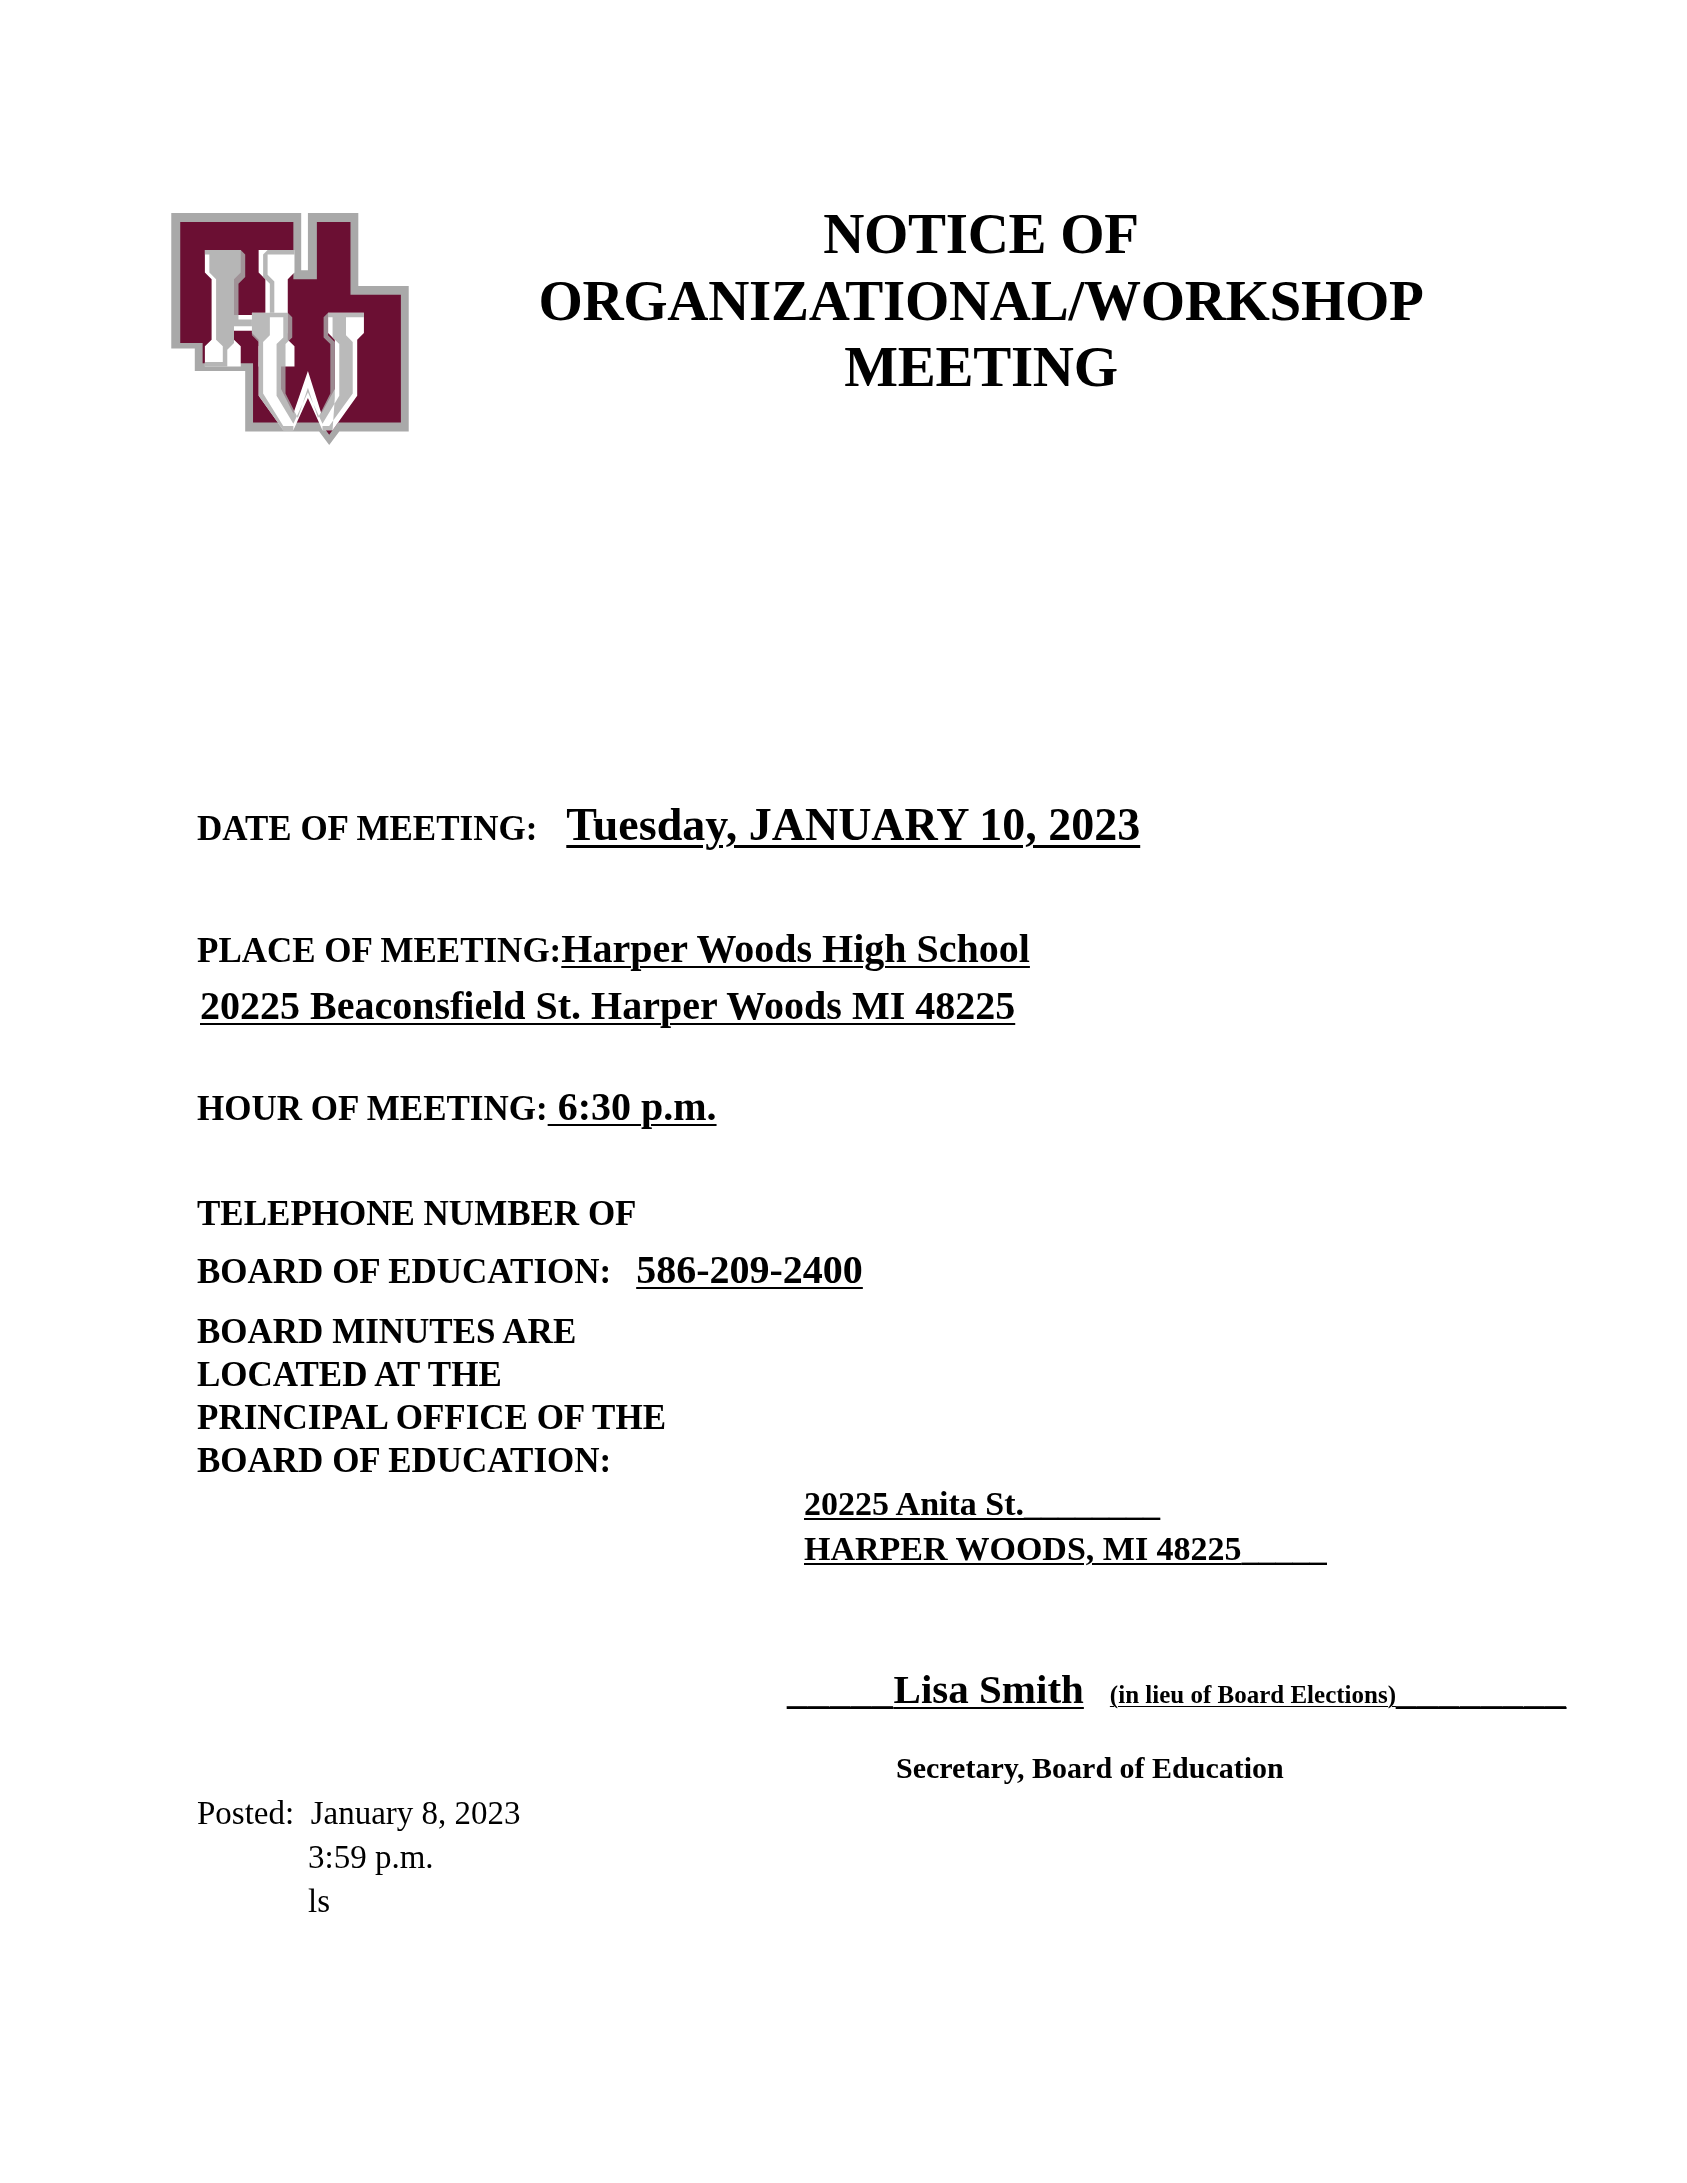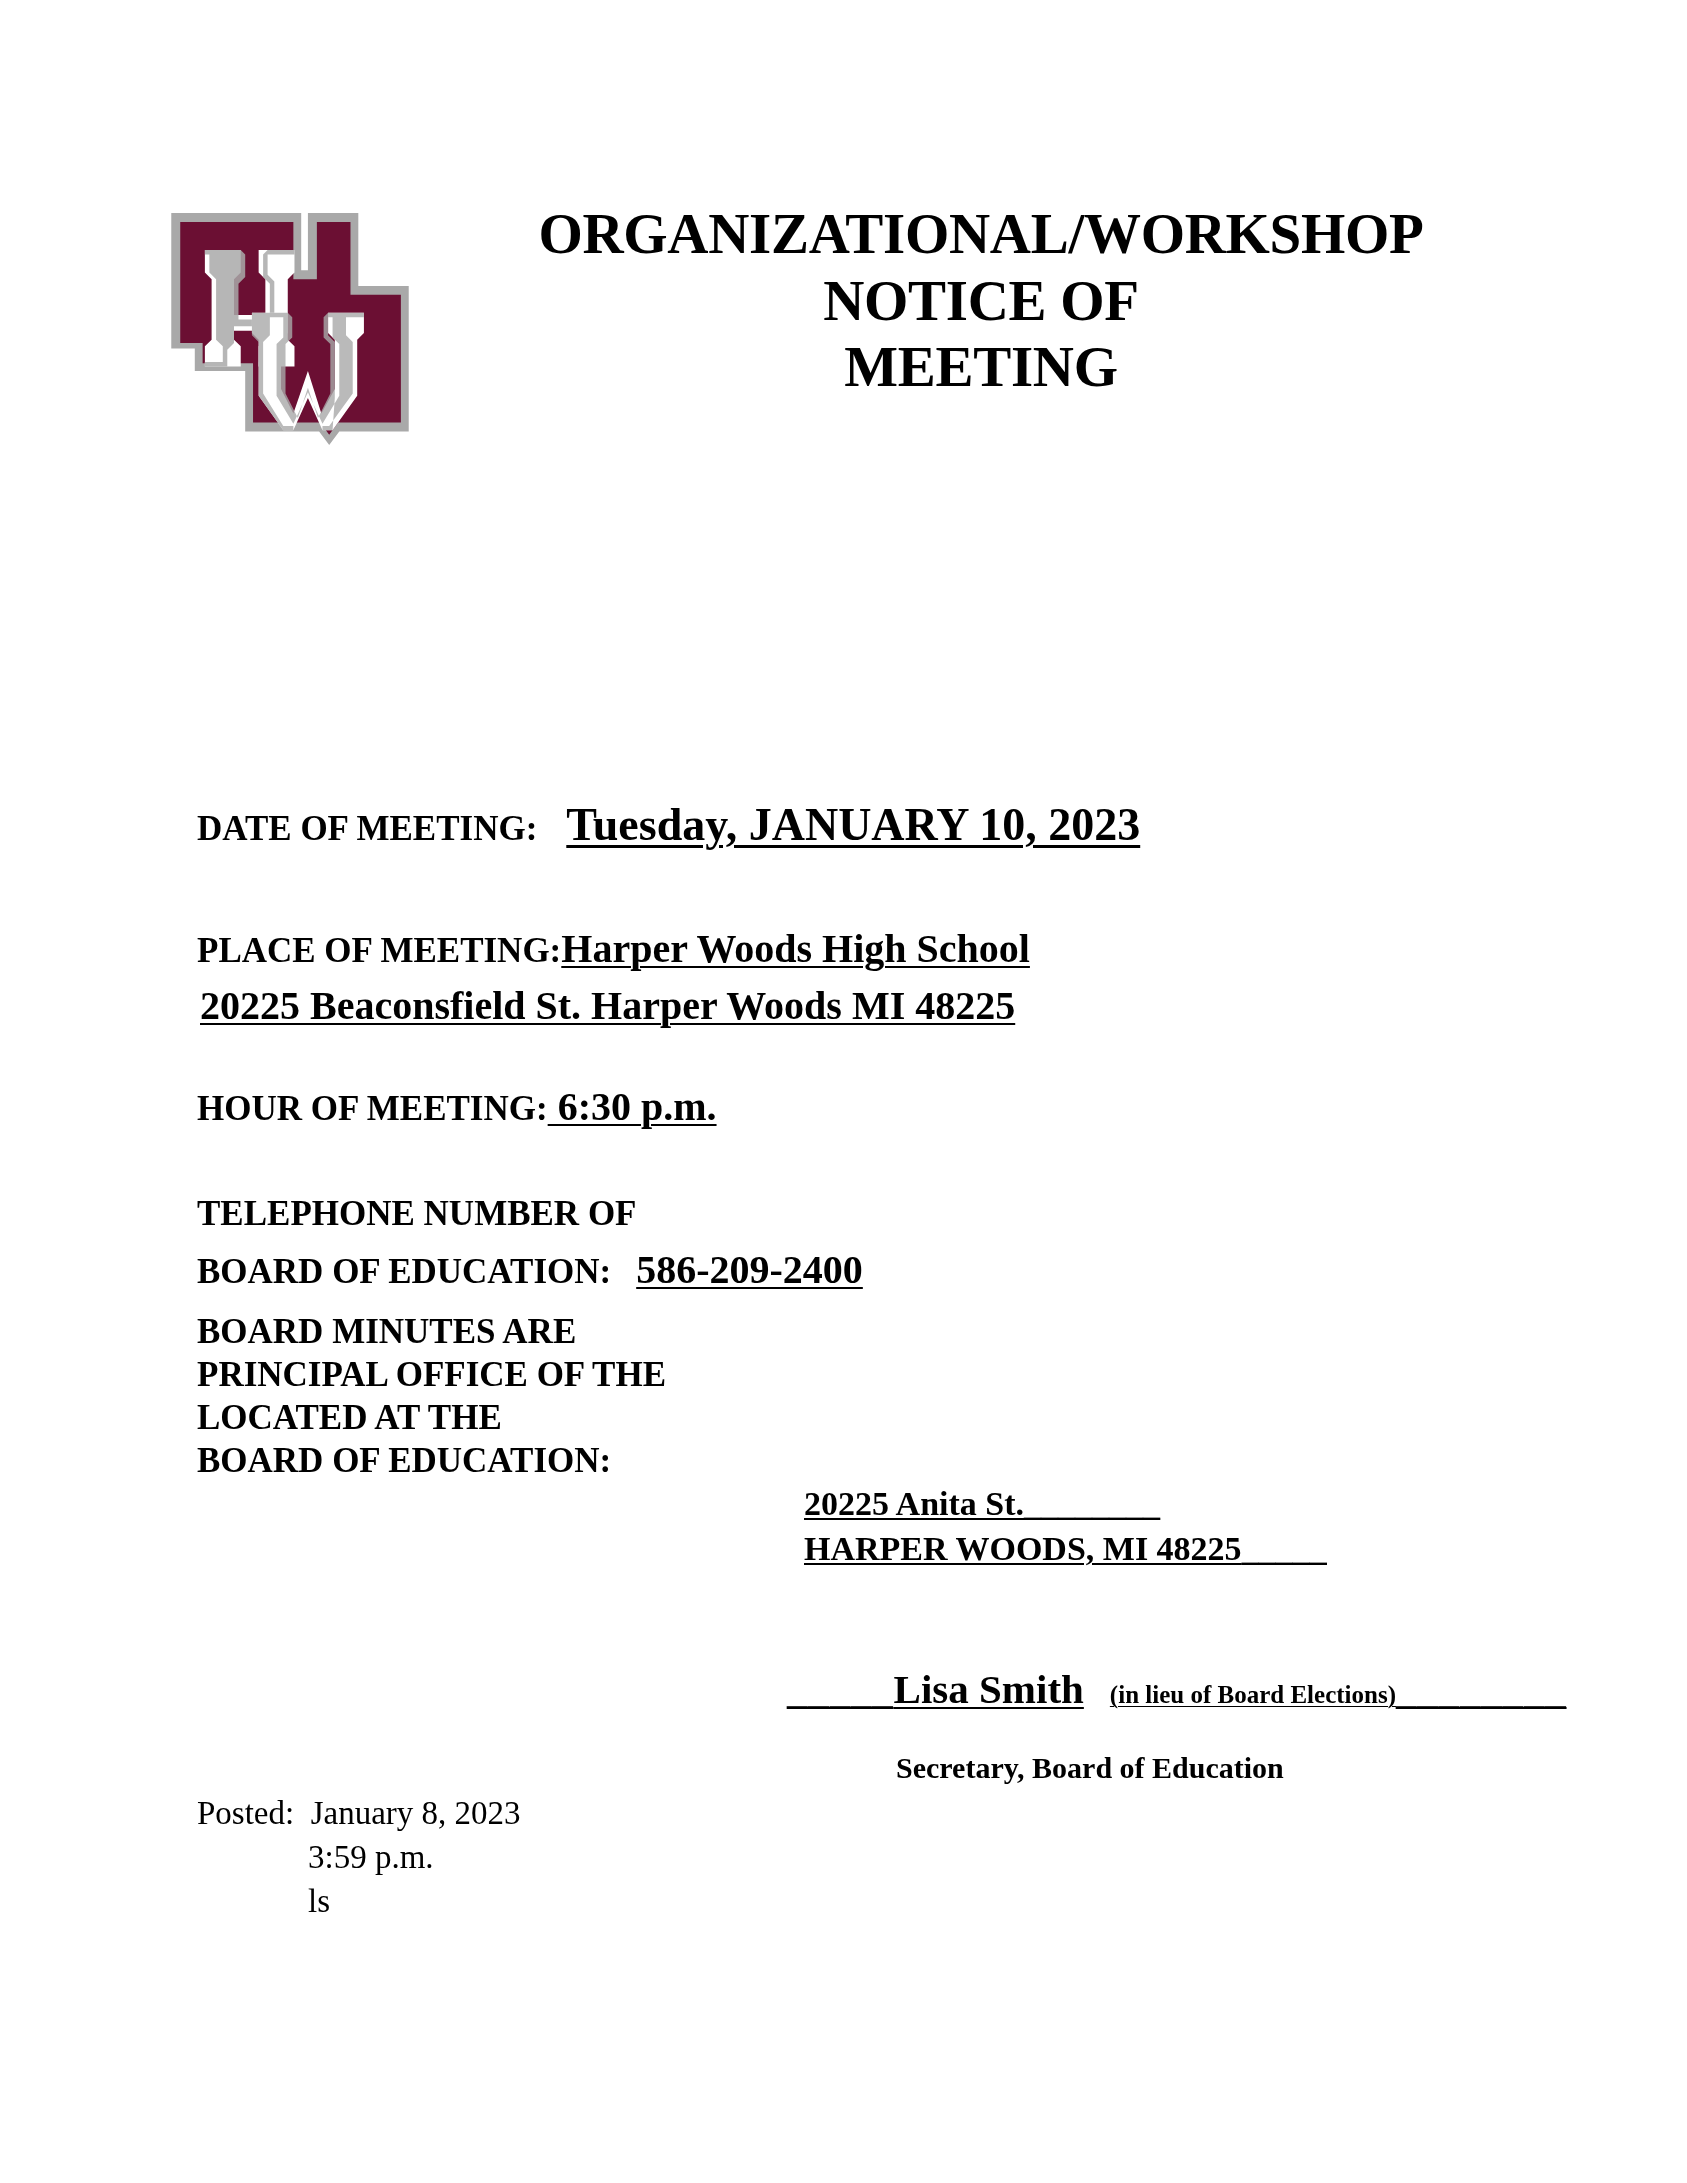--- a/index.html
+++ b/index.html
@@ -147,42 +147,42 @@
 
       <path d="M142 84 L150 92 L150 132 L138 144 L138 208 L194 208 L194 144 L182 132 L182 92 L190 84 L238 84 L238 92 L190 92 L190 128 L202 140 L202 248 L214 260 L214 292 L174 292 L174 284 L206 284 L206 262 L194 250 L194 220 L130 220 L130 250 L118 262 L118 292 L78 292 L78 284 L110 284 L110 256 L98 244 L98 136 L86 124 L86 92 L78 92 L78 84 Z" fill="#A9A9A9" opacity="0.85"></path>
 
       <path d="M162 196 L226 196 L226 232 L214 244 L214 332 L236 376 L262 300 L286 376 L310 332 L310 244 L298 232 L298 196 L362 196 L362 232 L350 244 L350 344 L306 406 L288 406 L262 348 L236 406 L218 406 L174 344 L174 244 L162 232 Z" fill="#FFFFFF"></path>
 
       <path d="M226 196 L234 204 L234 240 L222 252 L222 340 L244 384 L262 330 L280 384 L302 340 L302 252 L290 240 L290 204 L298 196 L362 196 L362 204 L298 204 L298 236 L310 248 L310 348 L306 406 L288 406 L288 398 L300 398 L342 340 L342 248 L330 236 L330 204 L306 204 L306 240 L318 252 L318 344 L288 394 L262 338 L236 394 L206 344 L206 252 L218 240 L218 204 L194 204 L194 236 L182 248 L182 340 L218 398 L236 398 L236 406 L218 406 L174 344 L174 248 L162 236 L162 196 Z" fill="#A9A9A9" opacity="0.8"></path>
     </svg>
   </div>
 
   <div class="doc-title">
+    <div>NOTICE OF</div>
     <div>ORGANIZATIONAL/WORKSHOP</div>
-    <div>NOTICE OF</div>
     <div>MEETING</div>
   </div>
 
 
   <div class="row row-date"><span class="lbl">DATE OF MEETING:</span><span class="gap-date"></span><span class="val-lg u">Tuesday, JANUARY 10, 2023</span></div>
 
   <div class="row row-place"><span class="lbl">PLACE OF MEETING:</span><span class="val-md u">Harper Woods High School</span></div>
 
   <div class="row row-place2"><span class="val-md u">20225 Beaconsfield St. Harper Woods MI 48225</span></div>
 
   <div class="row row-hour"><span class="lbl">HOUR OF MEETING:</span><span class="val-md u"> 6:30 p.m.</span></div>
 
   <div class="row row-tel1"><span class="lbl">TELEPHONE NUMBER OF</span></div>
 
   <div class="row row-tel2"><span class="lbl">BOARD OF EDUCATION:</span><span class="gap-tel"></span><span class="val-md u">586-209-2400</span></div>
 
   <div class="minutes-block">
     <div>BOARD MINUTES ARE</div>
+    <div>LOCATED AT THE</div>
     <div>PRINCIPAL OFFICE OF THE</div>
-    <div>LOCATED AT THE</div>
     <div>BOARD OF EDUCATION:</div>
   </div>
 
   <div class="minutes-addr">
     <div><span class="u">20225 Anita St.</span><span class="u">________</span></div>
     <div><span class="u">HARPER WOODS, MI 48225</span><span class="u">_____</span></div>
   </div>
 
   <div class="sig-line"><span class="sig-fill u">_____</span><span class="sig-name u">Lisa Smith</span><span class="sig-note u">(in lieu of Board Elections)</span><span class="sig-fill u">________</span></div>
 

